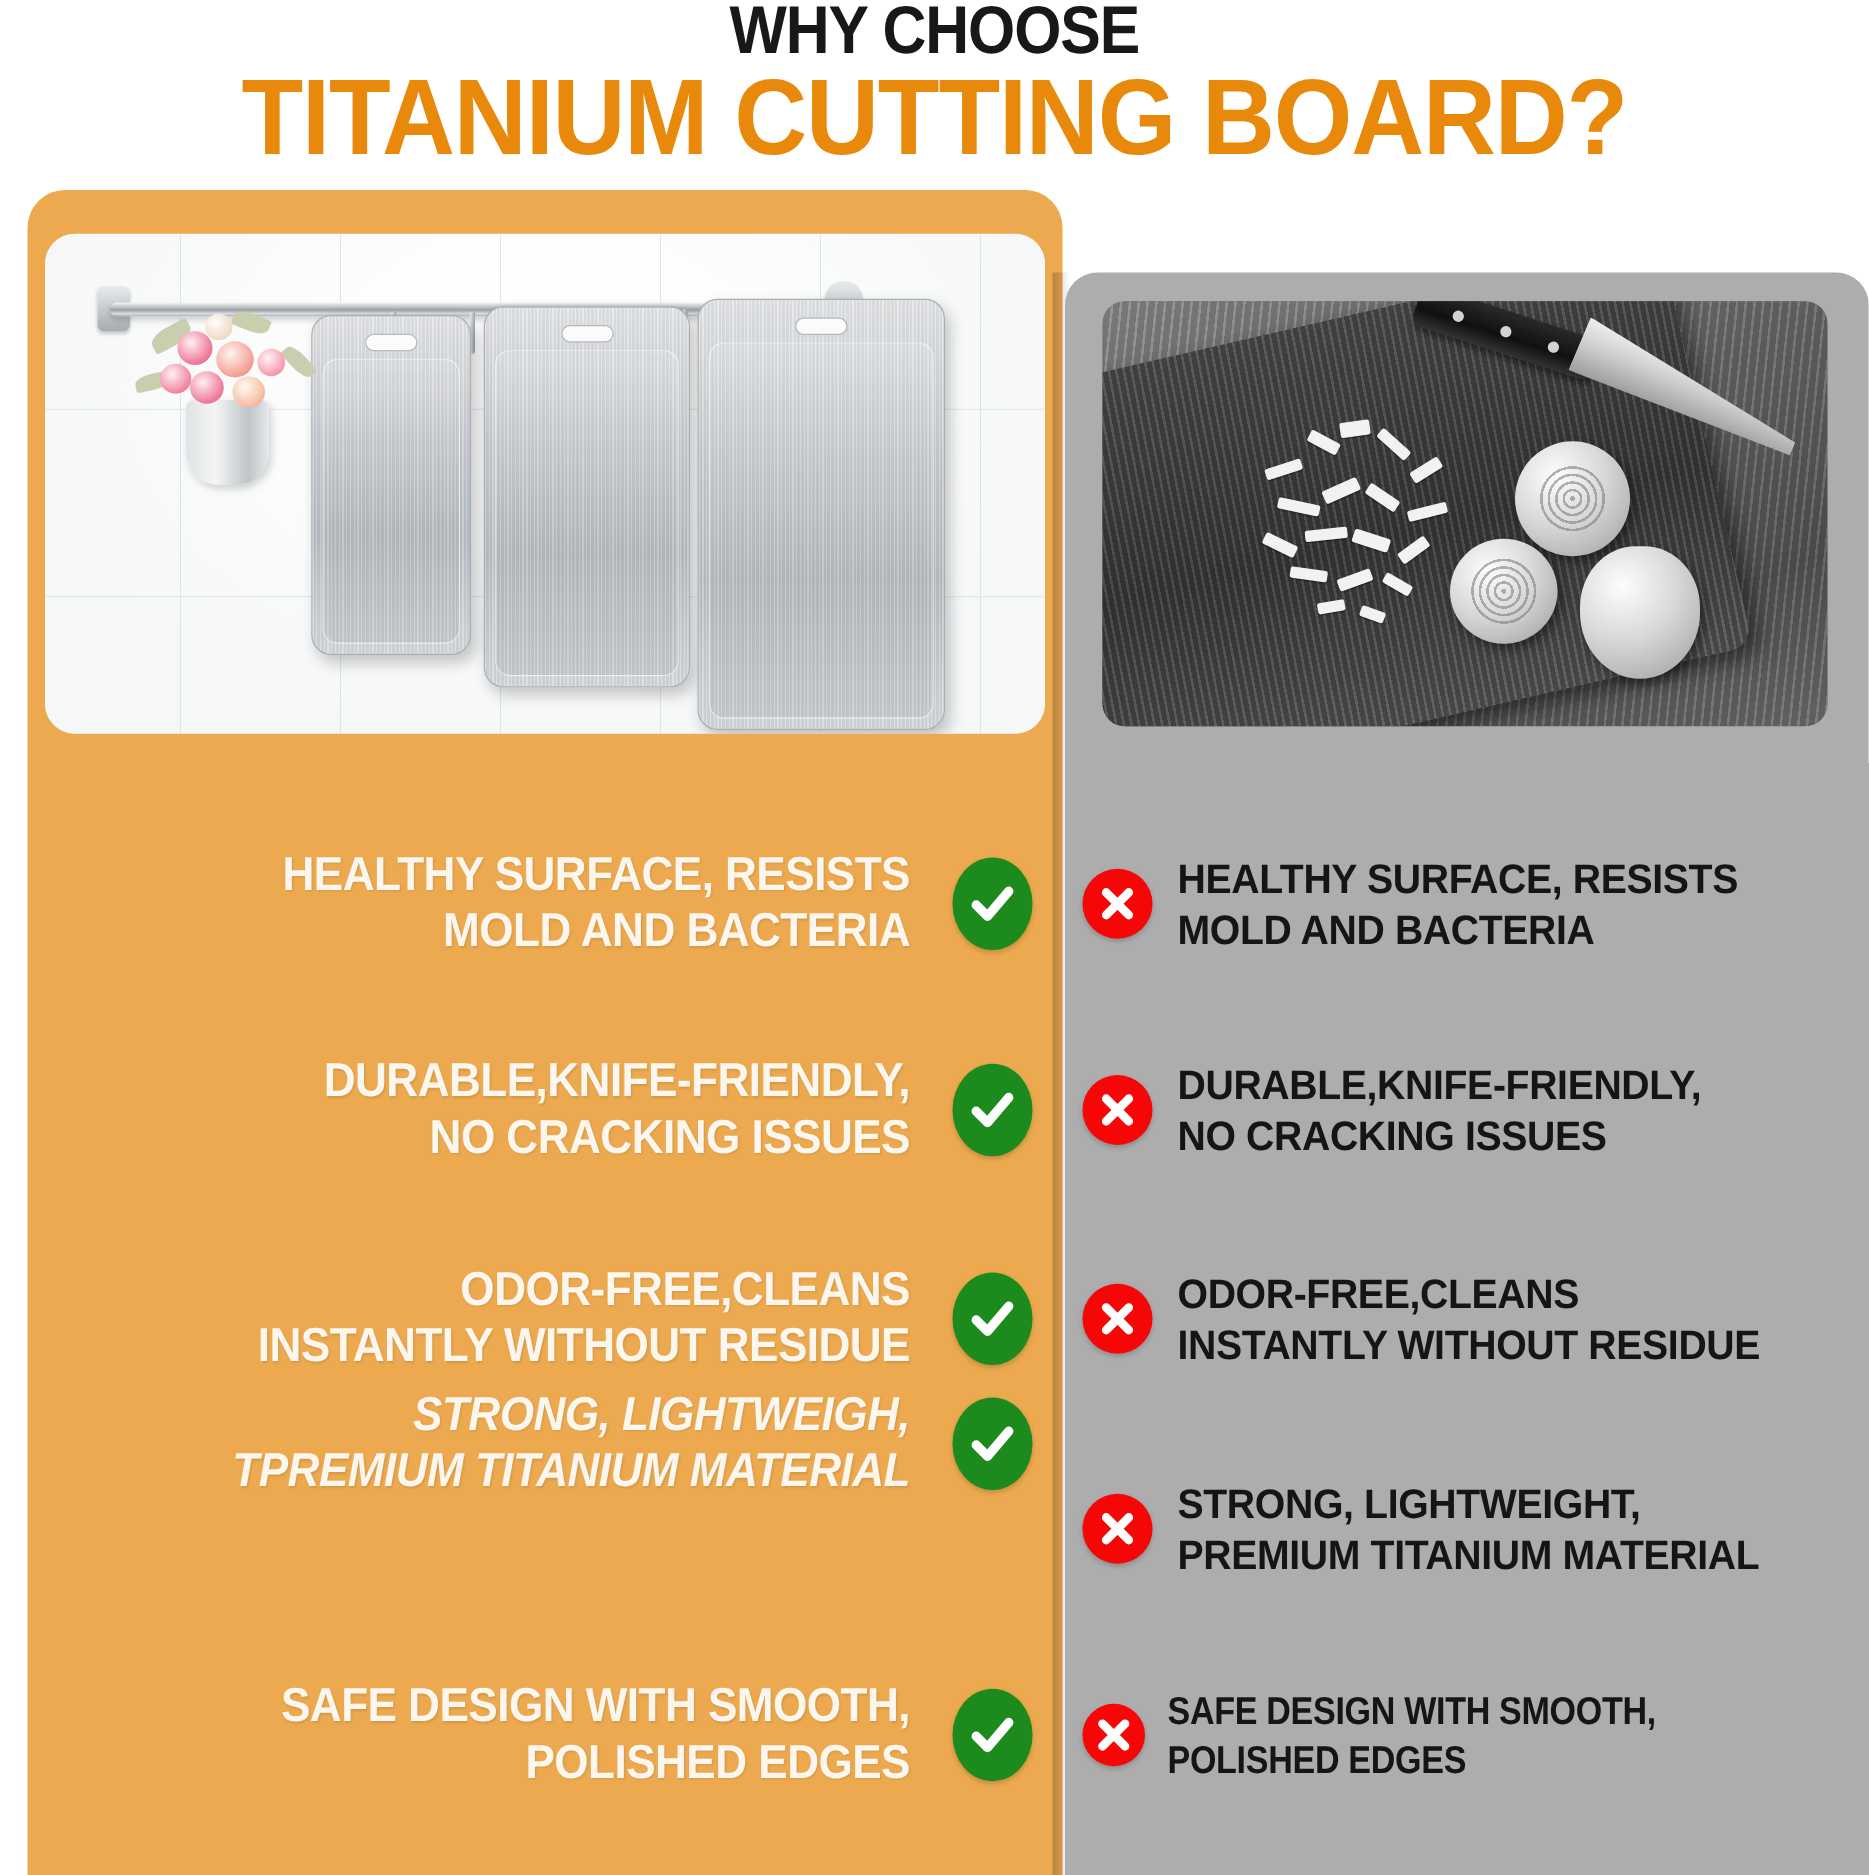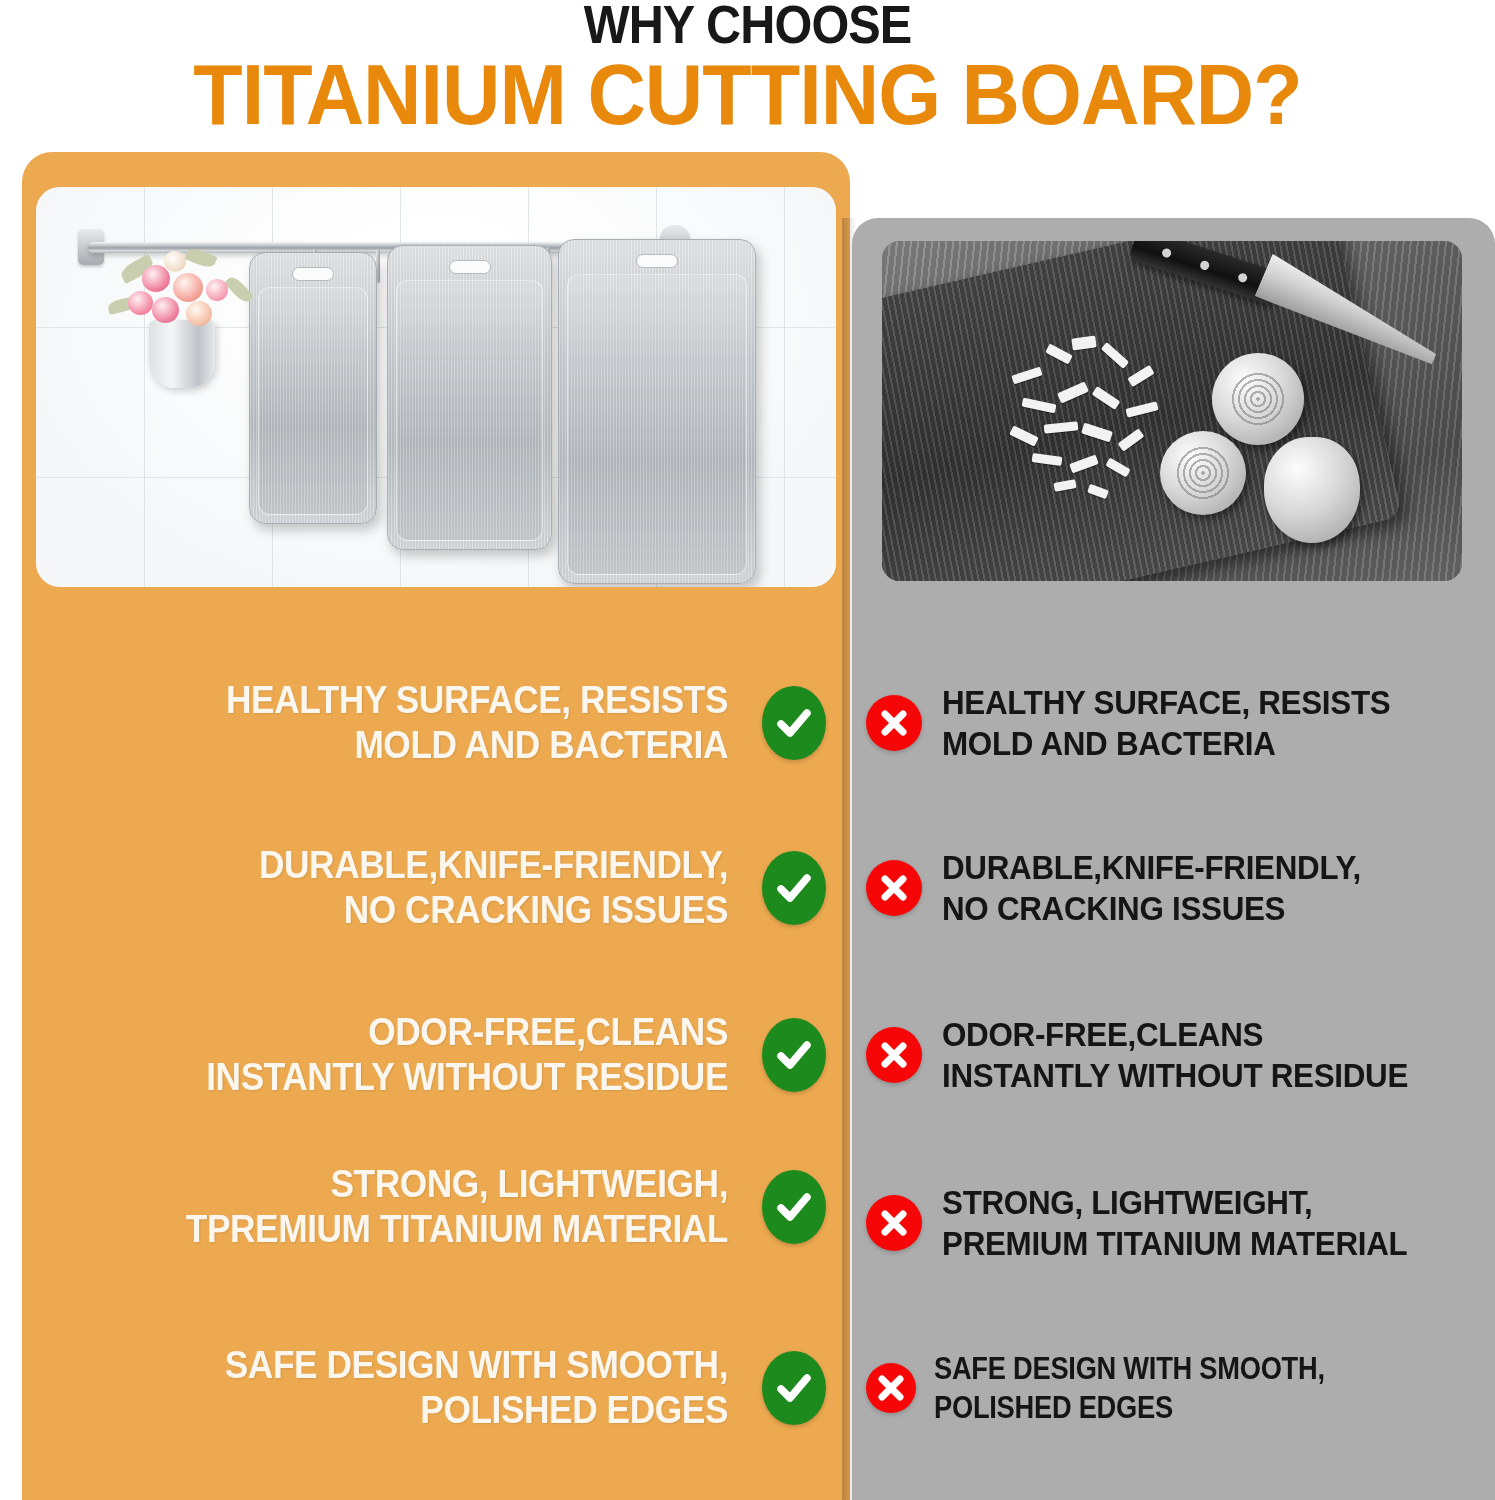--- a/index.html
+++ b/index.html
@@ -325,21 +325,21 @@
 <div class="row-bad" style="top:1000px;">
   <div class="icon-x">
     <svg class="x-glyph" viewBox="0 0 34 34">
         <path d="M8 8 L26 26 M26 8 L8 26" stroke="#ffffff" stroke-width="7" stroke-linecap="round"></path>
       </svg>
   </div>
   <div class="text-bad">ODOR-FREE,CLEANS
 INSTANTLY WITHOUT RESIDUE</div>
 </div>
 
-<div class="row-good" style="top:1152px;">
+<div class="row-good" style="top:1100px;font-style:italic;">
   <div class="text-good">STRONG, LIGHTWEIGH,
 TPREMIUM TITANIUM MATERIAL</div>
   <div class="icon-check">
     <svg class="check-glyph" viewBox="0 0 40 40">
         <path d="M7 21 L16 30 L33 10" stroke="#ffffff" stroke-width="7.5" fill="none" stroke-linecap="round" stroke-linejoin="round"></path>
       </svg>
   </div>
 </div>
 <div class="row-bad" style="top:1168px;">
   <div class="icon-x">

